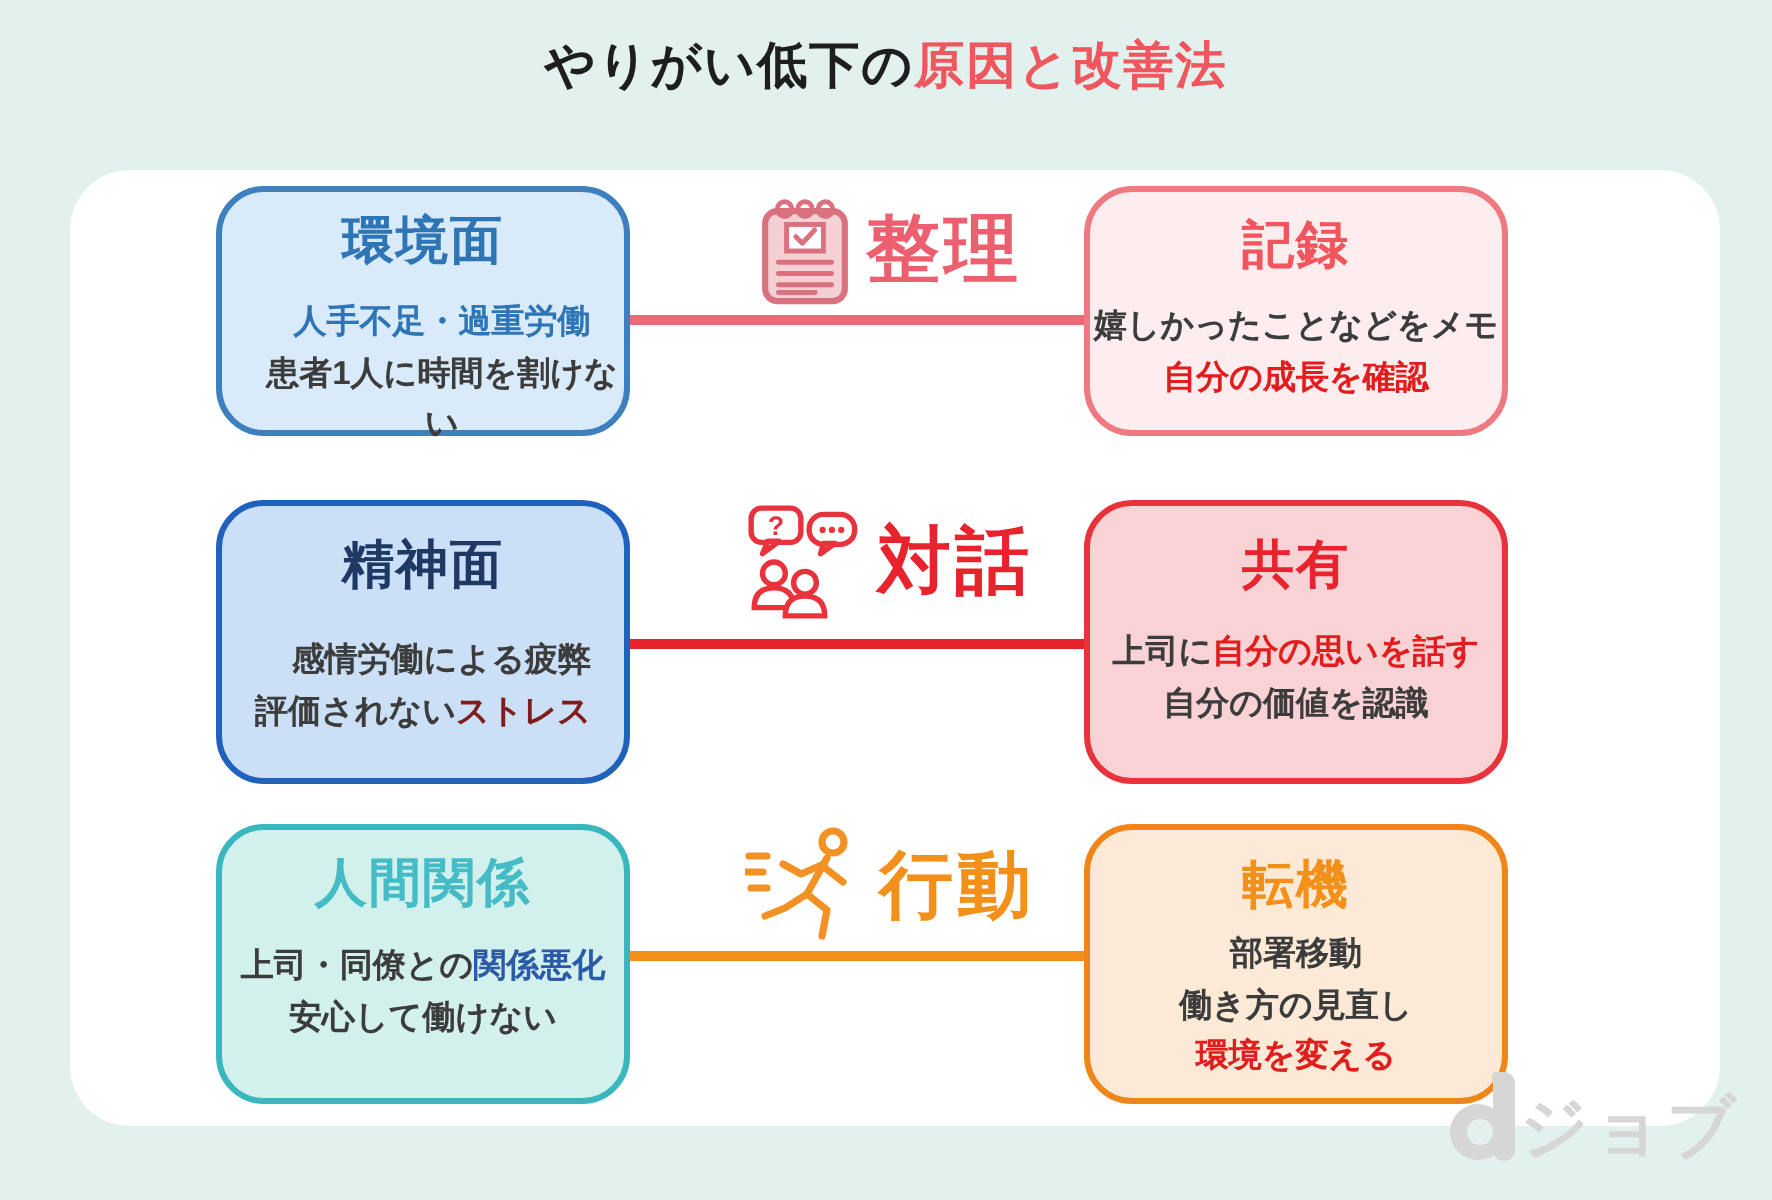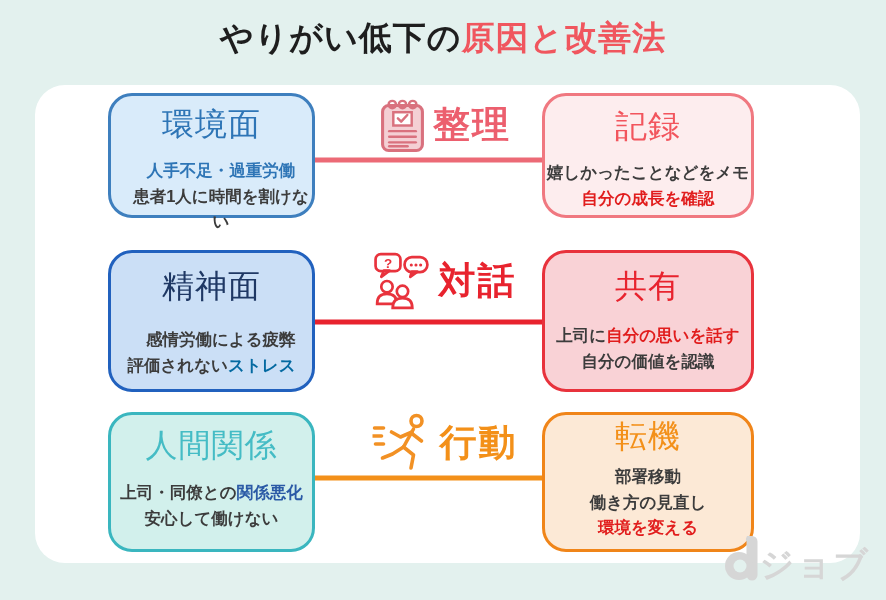--- a/index.html
+++ b/index.html
@@ -6,21 +6,21 @@
   html,body { width:886px; height:600px; }
   body {
     position:relative;
     background:#E3F1EE;
     font-family:"Liberation Sans","DejaVu Sans",sans-serif;
     overflow:hidden;
   }
   
   .page-title {
     position:absolute; top:16px; left:0; width:100%;
-    text-align:center; font-size:33px; font-weight:900; color:#1E1E1E;
+    text-align:center; font-size:25px; font-weight:900; color:#1E1E1E;
     letter-spacing:1px;
   }
   .page-title .accent { color:#F0565E; }
 
   
   .card {
     position:absolute; left:35px; top:85px; width:825px; height:478px;
     background:#FFFFFF; border-radius:30px;
   }
   .row { position:absolute; left:0; width:100%; }
@@ -29,47 +29,47 @@
   .row3 { top:327px; height:140px; }
 
   
   .box {
     position:absolute; top:0; bottom:0; border-radius:24px;
     border:3px solid transparent; display:flex; flex-direction:column;
     align-items:center; text-align:center;
   }
   .cause  { left:73px;  width:207px; }
   .result { left:507px; width:212px; }
-  .box-title { font-size:32px; font-weight:400; letter-spacing:1px; }
+  .box-title { font-size:26px; font-weight:700; letter-spacing:1px; }
   .box-lines { font-size:16.5px; font-weight:700; color:#3C3C3C; line-height:1.55; }
 
   .row1 .cause  { background:#D9EBFA; border-color:#3E7FBE; }
   .row1 .cause .box-title { color:#2E75B6; margin-top:7px; }
   .row1 .cause .box-lines { margin-top:11px;margin-left:19px; }
   .row1 .result { background:#FDEDEE; border-color:#F07880; }
   .row1 .result .box-title { color:#F2555D; margin-top:9px; }
   .row1 .result .box-lines { margin-top:11px; }
 
   .row2 .cause  { background:#CBDFF6; border-color:#2161BE; }
   .row2 .cause .box-title { color:#1F3864; margin-top:12px; }
   .row2 .cause .box-lines { margin-top:18px;text-align:right; }
   .row2 .result { background:#F9D2D6; border-color:#E8323C; }
   .row2 .result .box-title { color:#E8232E; margin-top:12px; }
   .row2 .result .box-lines { margin-top:14px; }
 
   .row3 .cause  { background:#D2F0EC; border-color:#3AB6BF; }
   .row3 .cause .box-title { color:#45BCC5; margin-top:9px; }
   .row3 .cause .box-lines { margin-top:12px; }
   .row3 .result { background:#FCE9D6; border-color:#F08519; }
-  .row3 .result .box-title { color:#F39019; margin-top:0; }
+  .row3 .result .box-title { color:#F39019; margin-top:10px; }
   .row3 .result .box-lines { margin-top:5px; line-height:1.55; }
 
   
   .em-blue  { color:#2E75B6; }
-  .em-blue2 { color:#0369a1; }
+  .em-blue2 { color:#7f1d1d; }
   .em-navy  { color:#2B5AA6;text-align:center; }
   .em-red   { color:#E11D1D; }
 
   
   .connector { position:absolute; left:280px; width:260px; top:0; bottom:0; }
   .icon-group {
     position:absolute; left:50%; transform:translateX(-50%);
     display:flex; align-items:center; gap:7px; white-space:nowrap;
   }
   .row1 .icon-group { top:4px; }

